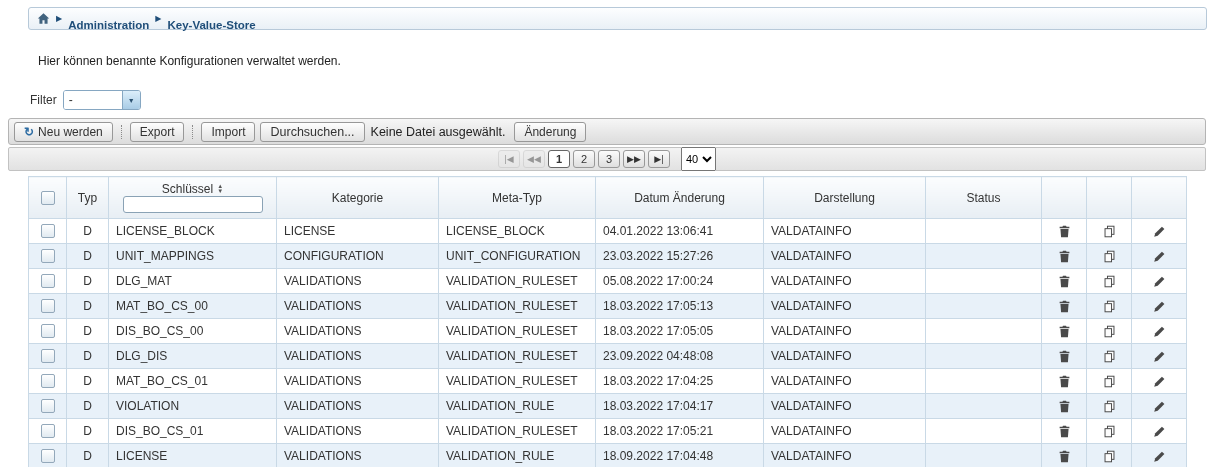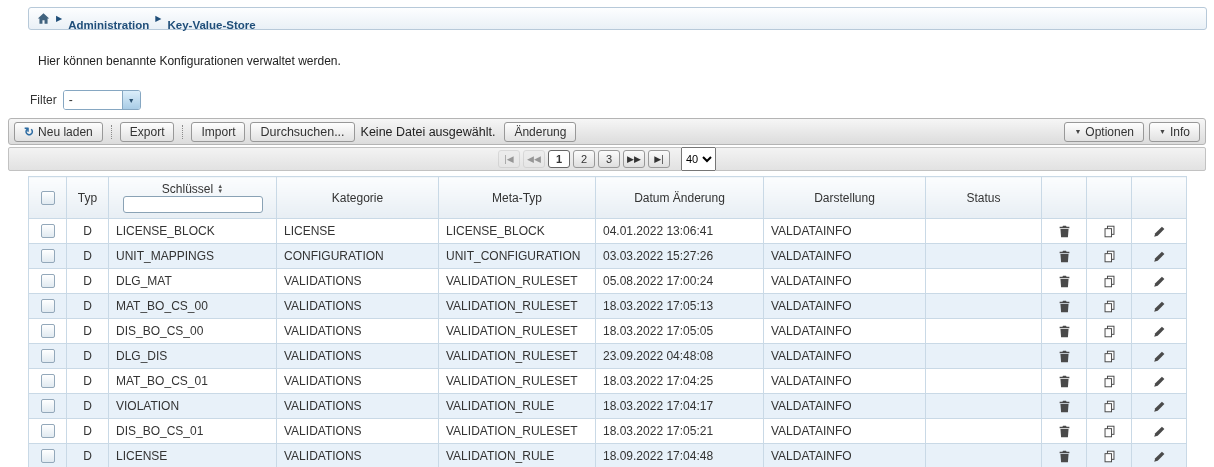--- a/index.html
+++ b/index.html
@@ -126,46 +126,36 @@
   <span class="selectmenu">
     <span class="sm-val">-</span>
     <span class="sm-btn">▼</span>
   </span>
 </div>
 
 <div class="toolbar">
   <div class="tb-left">
     <button class="btn">
       <span class="reload-ic">↻</span>
-      <span>Neu laden</span>
+      <span>Neu werden</span>
     </button>
     <span class="tb-sep"></span>
     <button class="btn">
       <span>Export</span>
     </button>
     <span class="tb-sep"></span>
     <button class="btn">
       <span>Import</span>
     </button>
     <button class="btn" style="font-size:12.5px">
       <span>Durchsuchen...</span>
     </button>
     <span class="file-status">Keine Datei ausgewählt.</span>
     <button class="btn">
       <span>Änderung</span>
-    </button>
-  </div>
-  <div class="tb-right">
-    <button class="btn">
-      <span class="dd-ic">▼</span>
-      <span>Optionen</span>
-    </button>
-    <button class="btn">
-      <span class="dd-ic">▼</span>
-      <span>Info</span>
     </button>
   </div>
 </div>
 
 <div class="paginator">
   <span class="pg disabled">|◀</span>
   <span class="pg disabled">◀◀</span>
   <span class="pg num active">1</span>
   <span class="pg num">2</span>
   <span class="pg num">3</span>
@@ -250,21 +240,21 @@
             </svg>
           </span>
         </td>
       </tr>
       <tr class="alt">
         <td class="c-check"><span class="cb"></span></td>
         <td class="c-typ">D</td>
         <td>UNIT_MAPPINGS</td>
         <td>CONFIGURATION</td>
         <td>UNIT_CONFIGURATION</td>
-        <td>03.03.2022 15:27:26</td>
+        <td>23.03.2022 15:27:26</td>
         <td>VALDATAINFO</td>
         <td></td>
         <td class="c-ico">
           <span class="ico">
             <svg width="13" height="13" viewBox="0 0 16 16">
               <path d="M5.5 2l.6-1h3.8l.6 1H14v2H2V2h3.5zM3 5h10l-.8 10H3.8L3 5z" fill="#4a4a4a"></path>
             </svg>
           </span>
         </td>
         <td class="c-ico">

